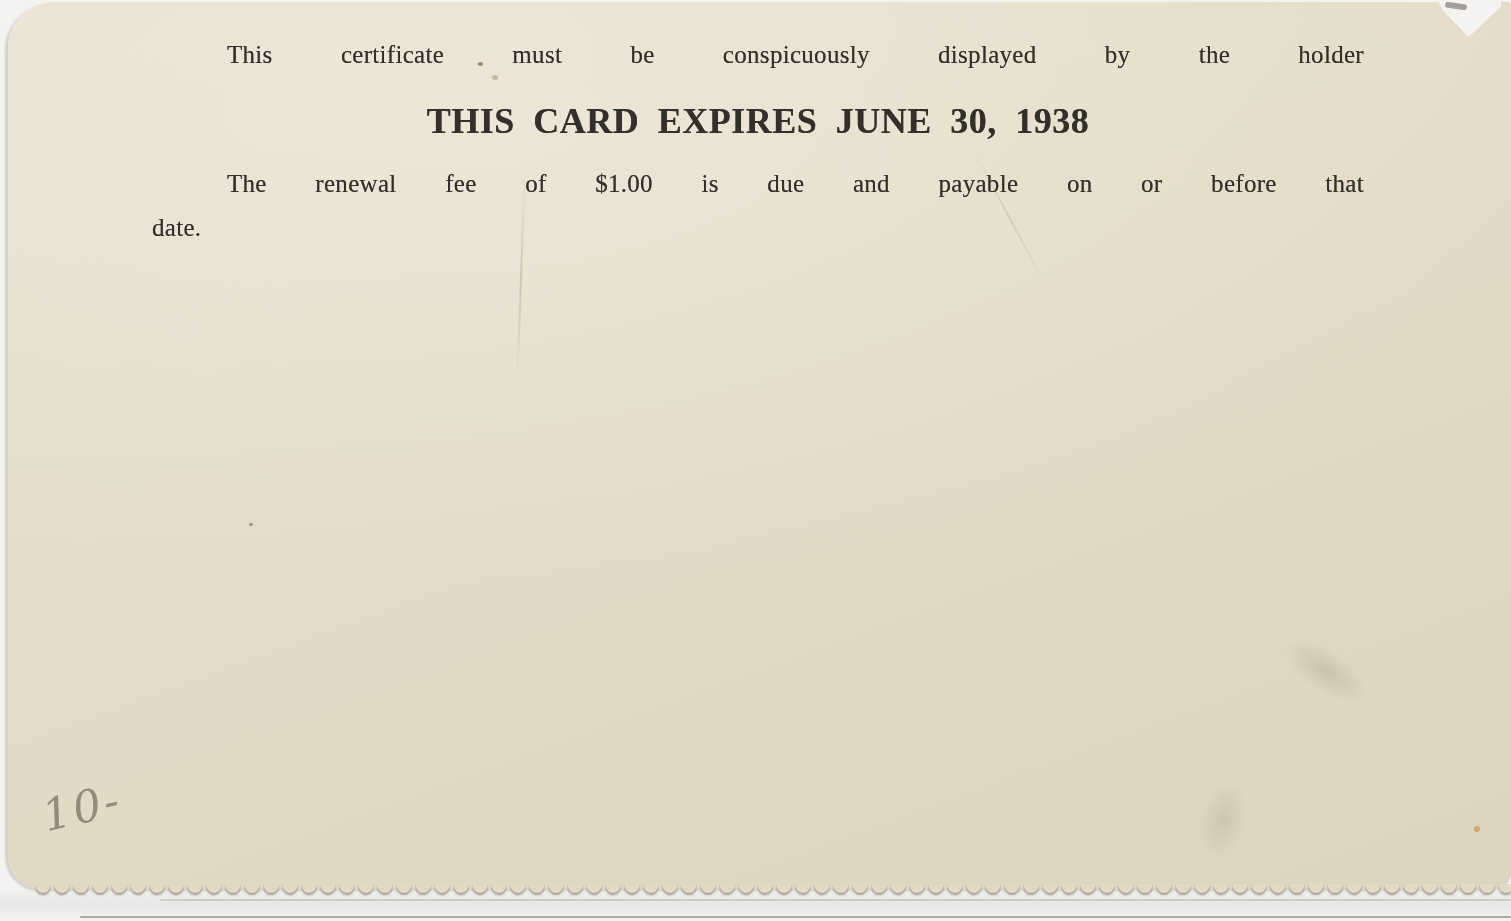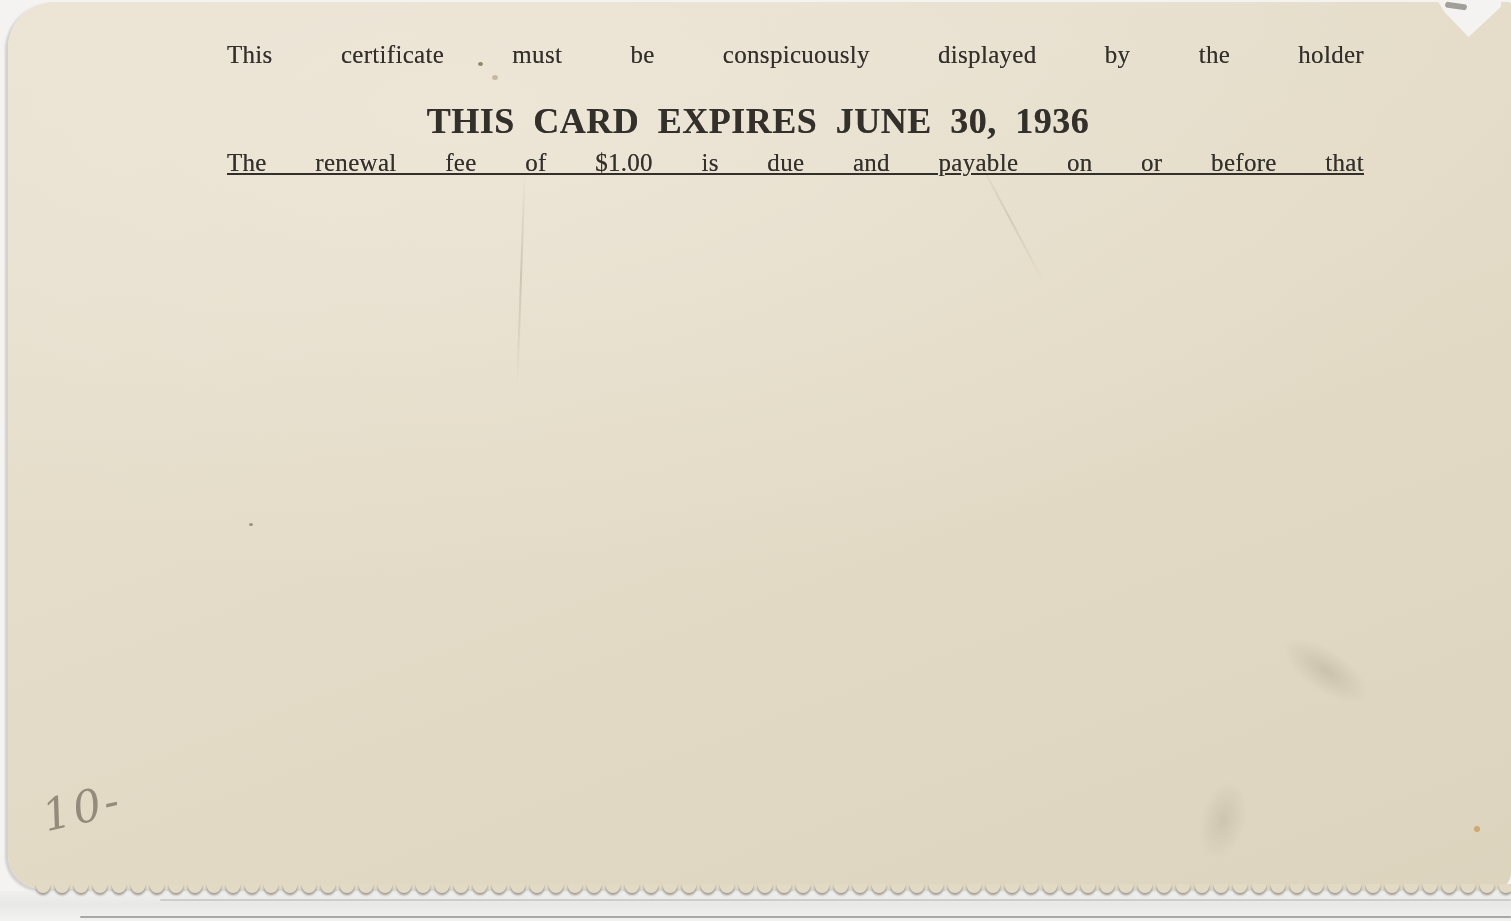--- a/index.html
+++ b/index.html
@@ -55,21 +55,21 @@
     color:#33302b;
     text-shadow:0 0 0.6px rgba(51,48,43,0.65);
   }
   .title{
     margin:294px 0 0;
     font-size:49px;line-height:52px;font-weight:bold;
     text-align:center;letter-spacing:1px;
   }
   .para{margin:0;font-size:25px;line-height:44px;letter-spacing:0.3px;}
   .para.first{margin-top:31px;}
-  .para.second{text-decoration:underline;}
+  .para.second{margin-top:21px;}
   .jline{display:block;text-align:justify;text-align-last:justify;}
   .jline.indent{padding-left:75px;}
   .lline{display:block;text-align:left;}
   .expires{
     margin:24px 0 0;
     font-size:36px;line-height:40px;font-weight:bold;
     text-align:center;letter-spacing:0.5px;word-spacing:9px;
   }
   
   .pencil{
@@ -121,23 +121,24 @@
   <div class="speck speck2"></div>
   <div class="speck speck3"></div>
   <div class="speck speck4"></div>
 
   <div class="content">
 
     <p class="para first">
       <span class="jline indent">This certificate must be conspicuously displayed by the holder</span>
     </p>
 
-    <h2 class="expires">THIS CARD EXPIRES JUNE 30, 1936</h2>
+    <h2 class="expires">THIS CARD EXPIRES JUNE 30, 1938</h2>
 
     <p class="para second">
       <span class="jline indent">The renewal fee of $1.00 is due and payable on or before that</span>
+      <span class="lline">date.</span>
     </p>
   </div>
 
   <div class="pencil">10-</div>
 
   <div class="deckle"></div>
 </div>
 
 </body></html>

